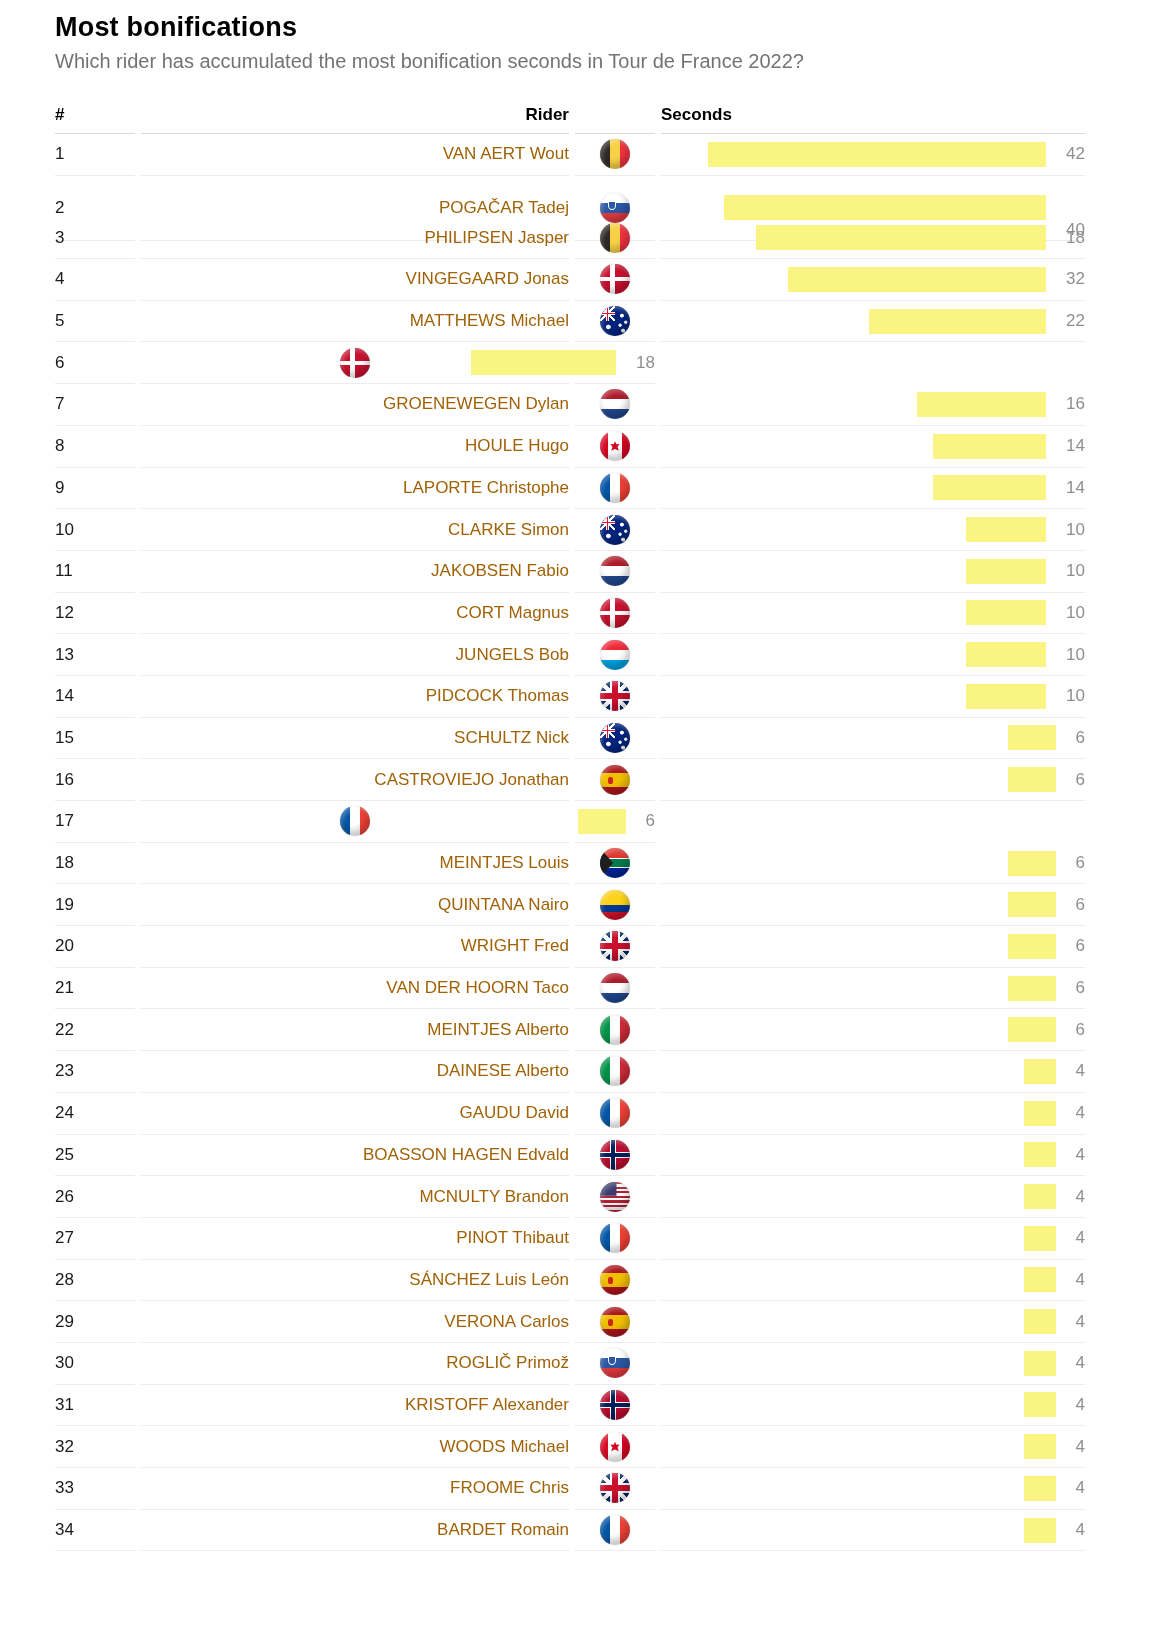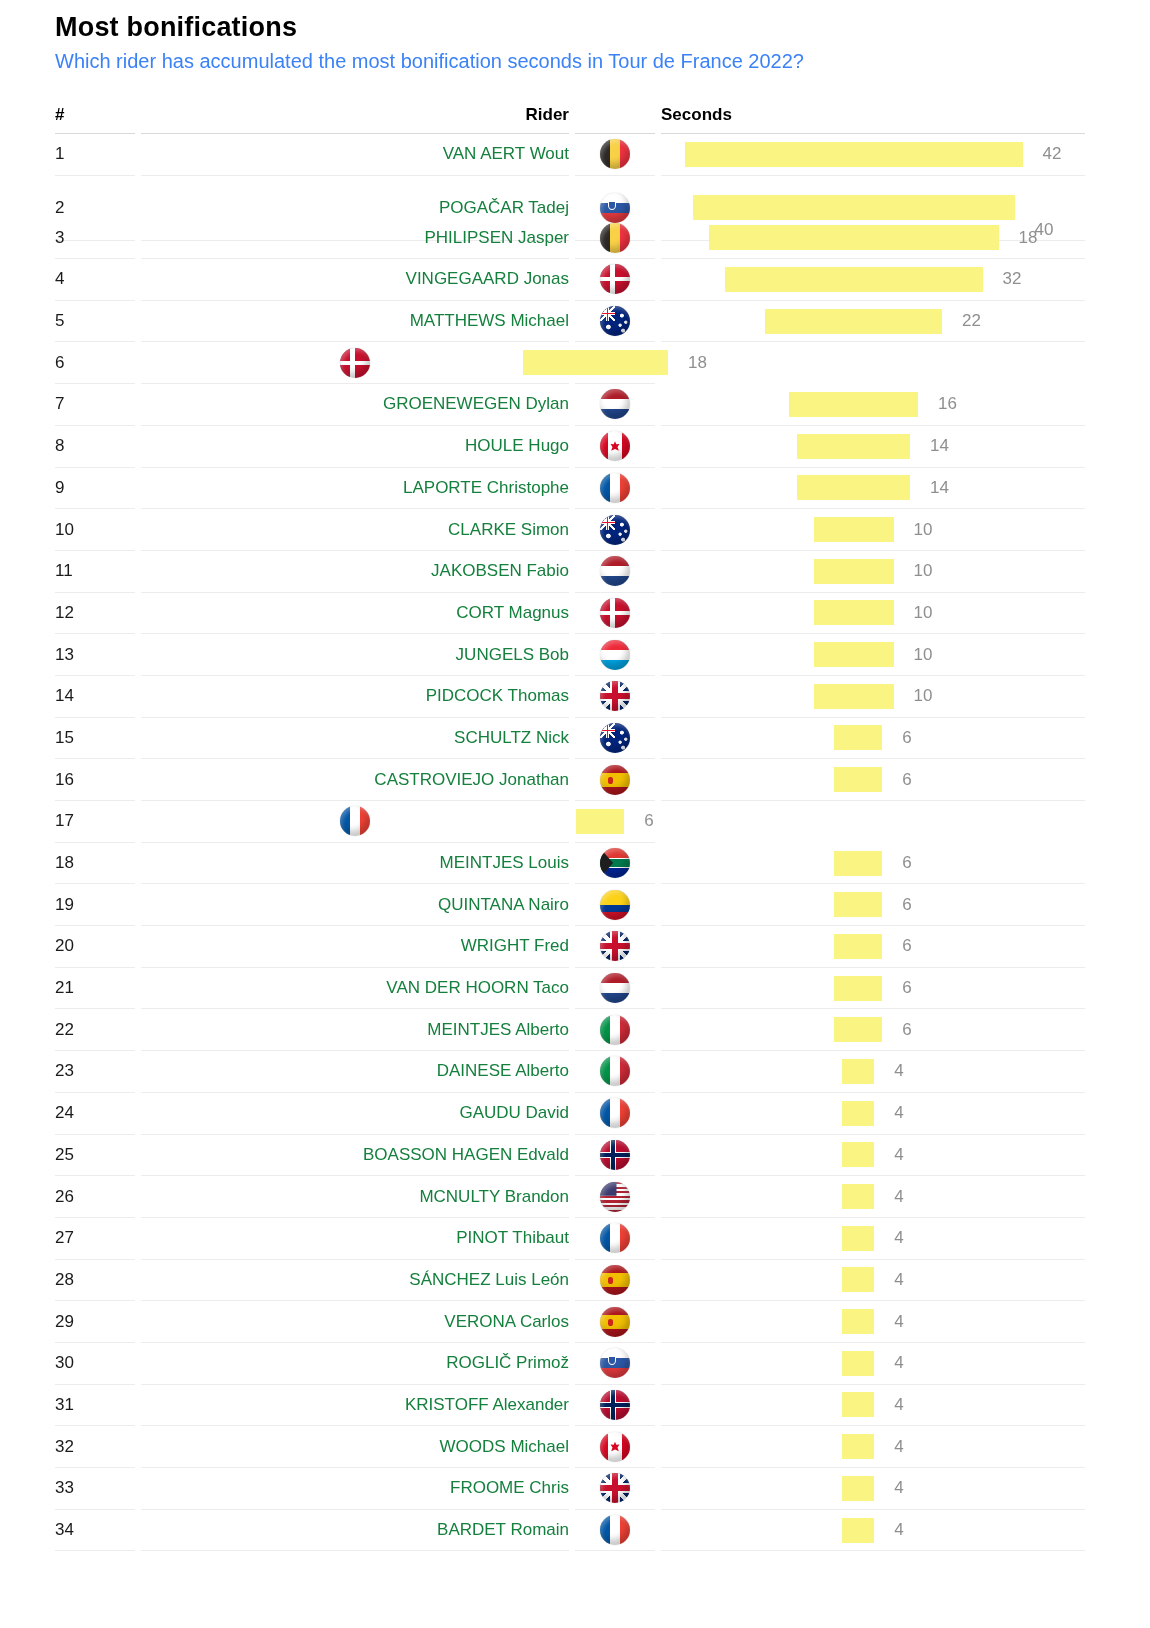--- a/index.html
+++ b/index.html
@@ -20,21 +20,21 @@
     font-weight: bold;
     line-height: 34px;
     margin: 0;
     color: #000000;
     letter-spacing: 0.2px;
   }
   .page-subtitle {
     font-size: 20px;
     line-height: 28px;
     margin: 3px 0 0 0;
-    color: #3b82f6;
+    color: #737373;
     font-weight: normal;
   }
   .table {
     margin-top: 27px;
   }
   .thead, .trow {
     display: grid;
     grid-template-columns: 80px 428px 80px 1fr;
     column-gap: 6px;
   }
@@ -55,23 +55,23 @@
   }
   .trow > div {
     border-bottom: 1px solid #ececec;
     display: flex;
     align-items: center;
     height: 100%;
     box-sizing: border-box;
     font-size: 17px;
   }
   .cell-rank { color: #1a1a1a; }
-  .cell-rider { justify-content: flex-end; text-align: right; color: #15803d; }
+  .cell-rider { justify-content: flex-end; text-align: right; color: #a16207; }
   .cell-flag { justify-content: center; }
-  .cell-seconds { justify-content: center; gap: 11px; }
+  .cell-seconds { justify-content: flex-end; gap: 11px; }
   .bar {
     height: 25px;
     background: #FAF482;
     flex: 0 0 auto;
   }
   .val {
     margin-left: 9px;
     font-size: 17px;
     color: #8f8f8f;
   }

